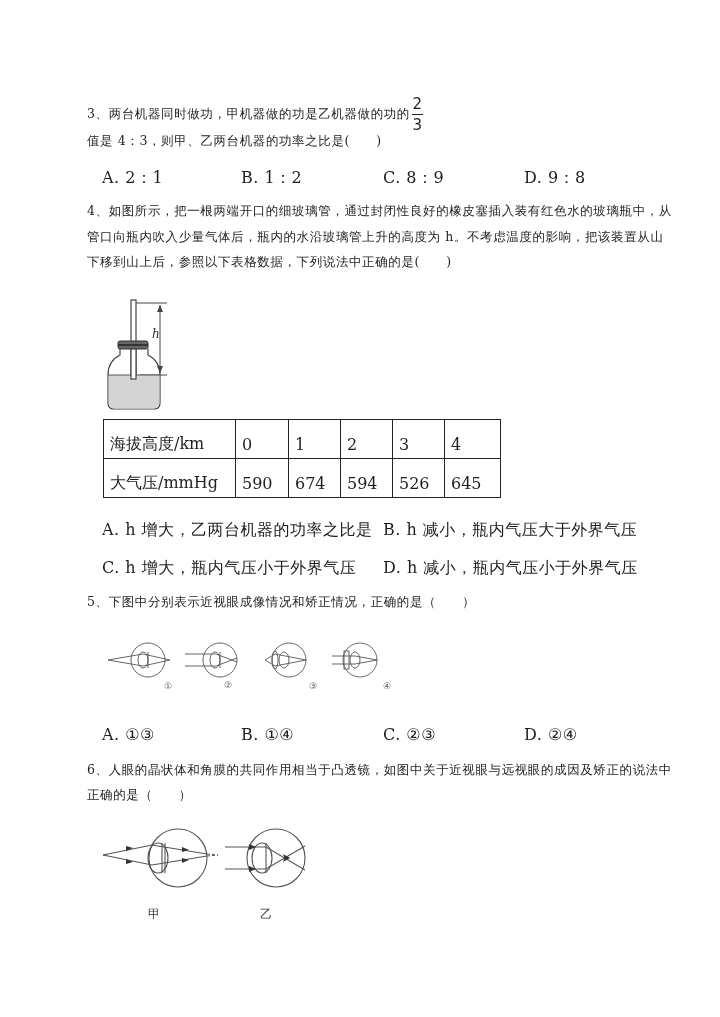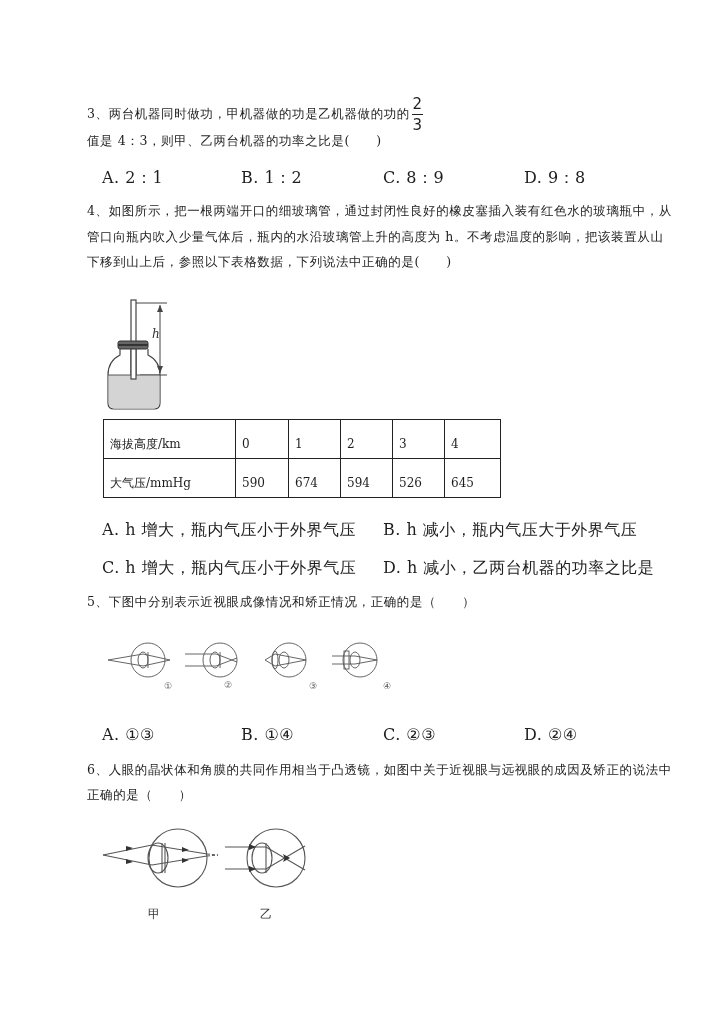--- a/index.html
+++ b/index.html
@@ -8,21 +8,21 @@
       font-family: "DejaVu Serif", "Liberation Serif", serif;
       color: #1e1e1e; font-size: 12.5px;
     }
     .line { position: absolute; left: 87px; white-space: nowrap; letter-spacing: 0.6px; }
     .opt { position: absolute; white-space: nowrap; font-size: 16px; letter-spacing: 0.5px; }
     .frac { display: inline-block; vertical-align: middle; text-align: center; font-family: "DejaVu Sans", sans-serif; font-size: 15px; line-height: 18px; margin: 0 2px; }
     .frac .num, .frac .den { display: block; }
     .frac .bar { display: block; border-top: 1px solid #222; width: 11px; margin: 1px auto; }
     table.data {
       position: absolute; left: 103px; top: 419px; border-collapse: collapse;
-      font-size: 12px;
+      font-size: 16px;
     }
     table.data td {
       border: 1.6px solid #222; height: 39px; padding: 10px 0 0 6px; vertical-align: middle; box-sizing: border-box;
     }
     table.data td.h { width: 132px; }
     table.data td.c0 { width: 53px; }
     table.data td.c { width: 52px; }
     svg { position: absolute; overflow: visible; }
     .cap { position: absolute; font-size: 9px; color: #555; }
     .lab { position: absolute; font-family: "DejaVu Sans", sans-serif; font-size: 12px; color: #333; }
@@ -80,24 +80,24 @@
     <td class="h">大气压/mmHg</td>
     <td class="c0">590</td>
     <td class="c">674</td>
     <td class="c">594</td>
     <td class="c">526</td>
     <td class="c" style="width:56px;">645</td>
   </tr>
 </tbody>
   </table>
 
-<div class="opt" style="left:102px; top:520px;">A. h 增大，瓶内气压小于外界气压</div>
+<div class="opt" style="left:102px; top:520px;">A. h 增大，乙两台机器的功率之比是</div>
 <div class="opt" style="left:383px; top:520px;">B. h 减小，瓶内气压大于外界气压</div>
 <div class="opt" style="left:102px; top:558px;">C. h 增大，瓶内气压小于外界气压</div>
-<div class="opt" style="left:383px; top:558px;">D. h 减小，乙两台机器的功率之比是</div>
+<div class="opt" style="left:383px; top:558px;">D. h 减小，瓶内气压小于外界气压</div>
 
 <div class="line" style="top:594px;">5、下图中分别表示近视眼成像情况和矫正情况，正确的是（　　）</div>
 
 <svg width="320" height="50" style="left:100px; top:640px;">
   <g stroke="#555" stroke-width="0.9" fill="none">
 
     <circle cx="48" cy="20" r="17"></circle>
     <ellipse cx="43" cy="20" rx="5" ry="8"></ellipse>
     <line x1="48" y1="12" x2="48" y2="28"></line>
     <polyline points="8,20 43,14 70,20"></polyline>

